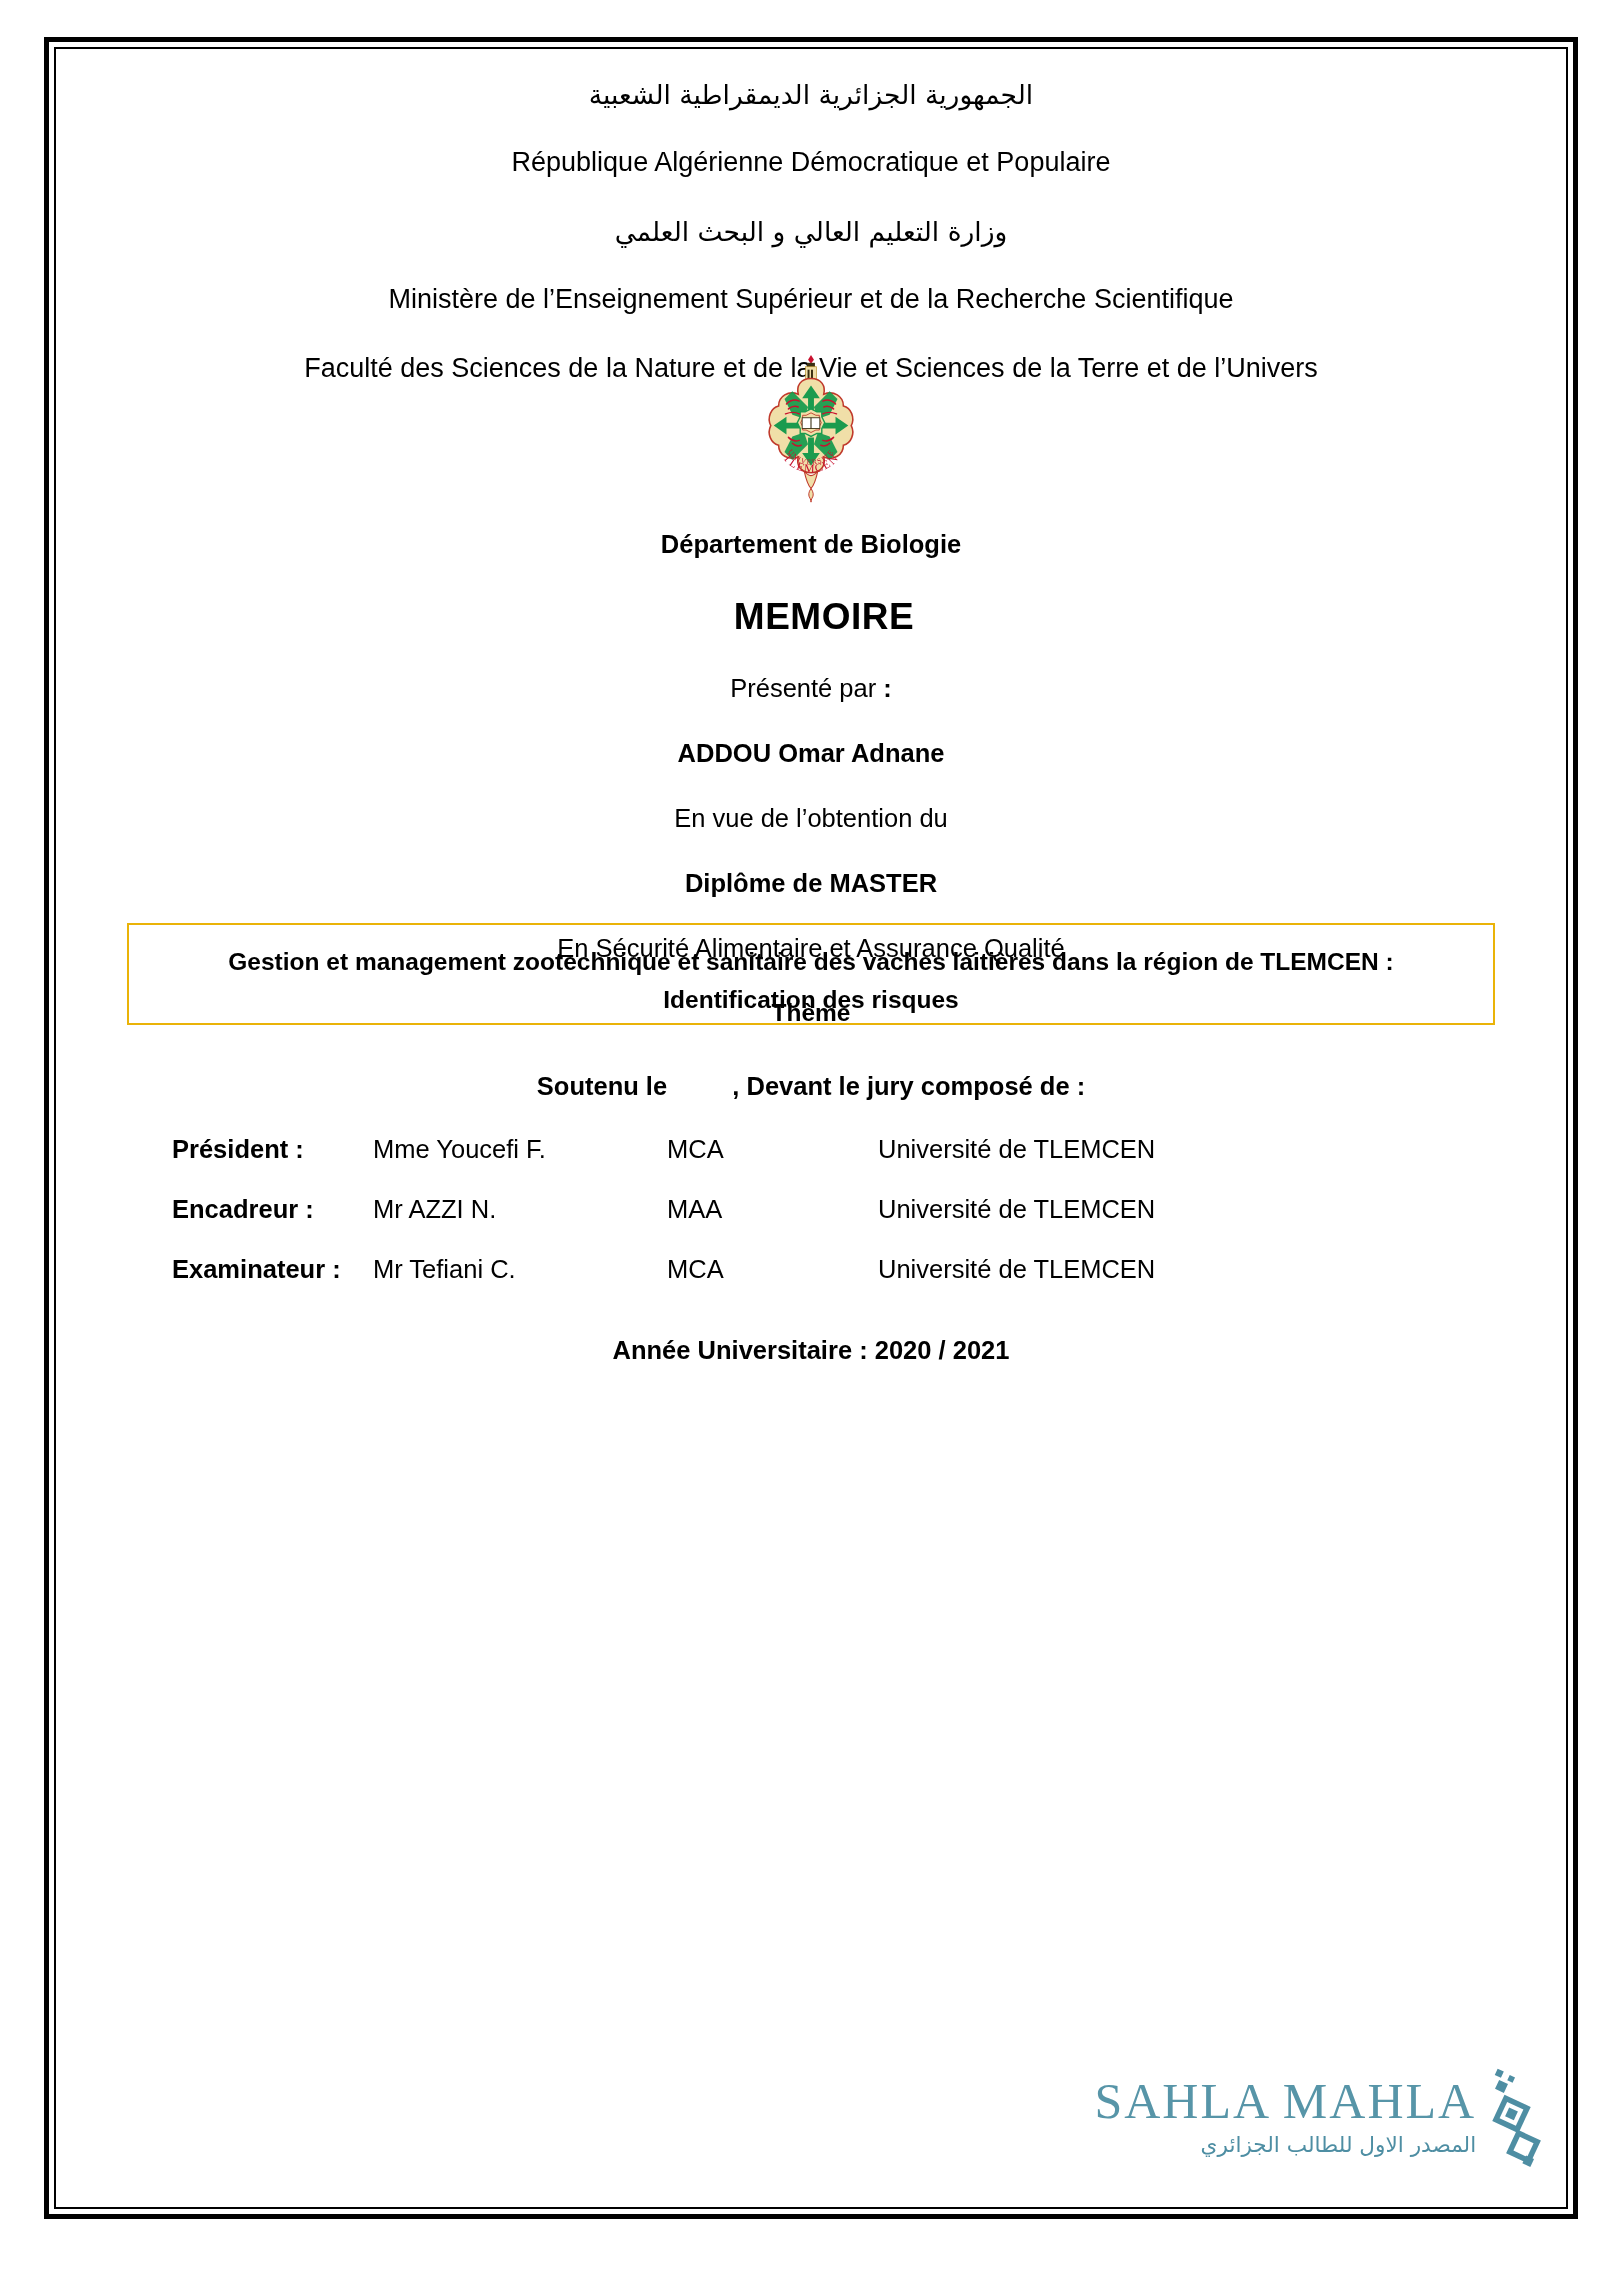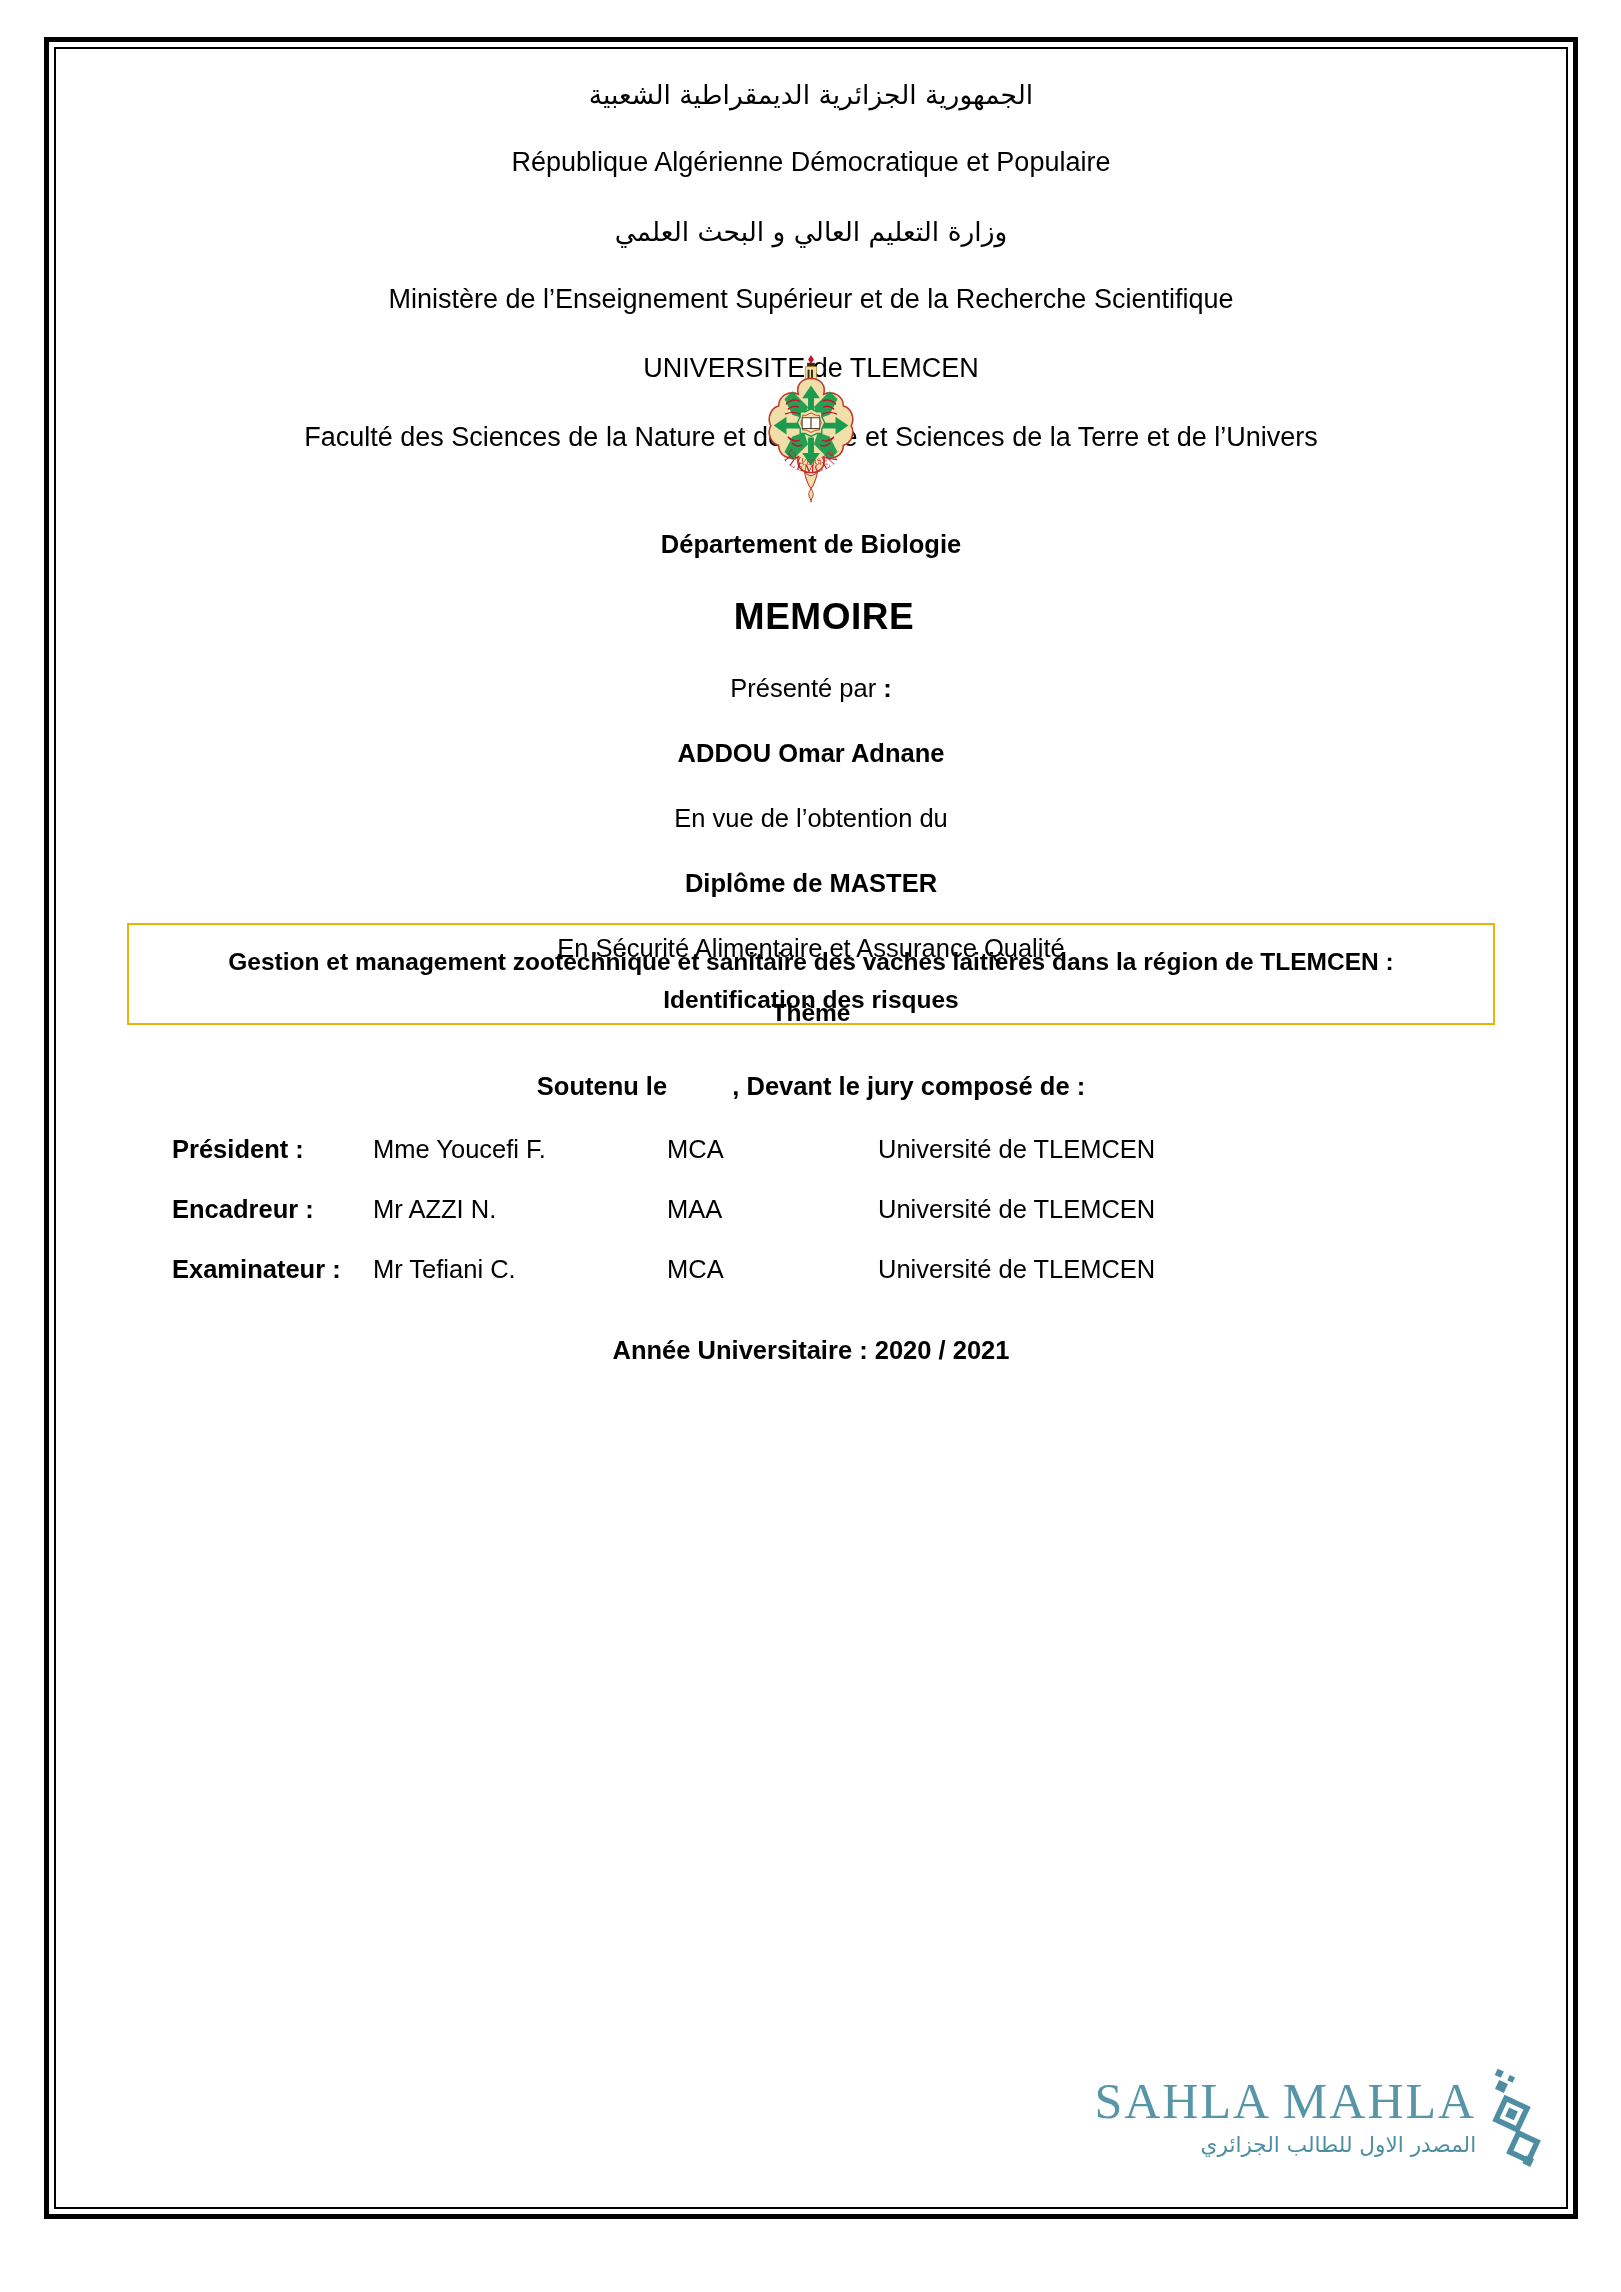--- a/index.html
+++ b/index.html
@@ -212,21 +212,20 @@
 <div class="page-border-outer"></div>
 <div class="page-border-inner"></div>
 
 <div class="content">
 
   <div class="header-block">
     <div class="line ar l-arabic1">الجمهورية الجزائرية الديمقراطية الشعبية</div>
     <div class="line fr">République Algérienne Démocratique et Populaire</div>
     <div class="line ar">وزارة التعليم العالي و البحث العلمي</div>
     <div class="line fr">Ministère de l’Enseignement Supérieur et de la Recherche Scientifique</div>
-    <div class="line fr l-univ">UNIVERSITE de TLEMCEN</div>
     <div class="line fr l-faculte">Faculté des Sciences de la Nature et de la Vie et Sciences de la Terre et de l’Univers</div>
   </div>
 
   <div class="logo-wrap">
     <svg class="logo" viewBox="0 0 118 160">
 
       <g>
         <path d="M59 2 L62 7 L59 11 L56 7 Z" fill="#c8102e"></path>
         <rect x="55" y="10" width="8" height="5" fill="#3a2f12"></rect>
         <rect x="53.5" y="14" width="11" height="20" fill="#f0dfa8" stroke="#b8912a" stroke-width="0.7"></rect>

